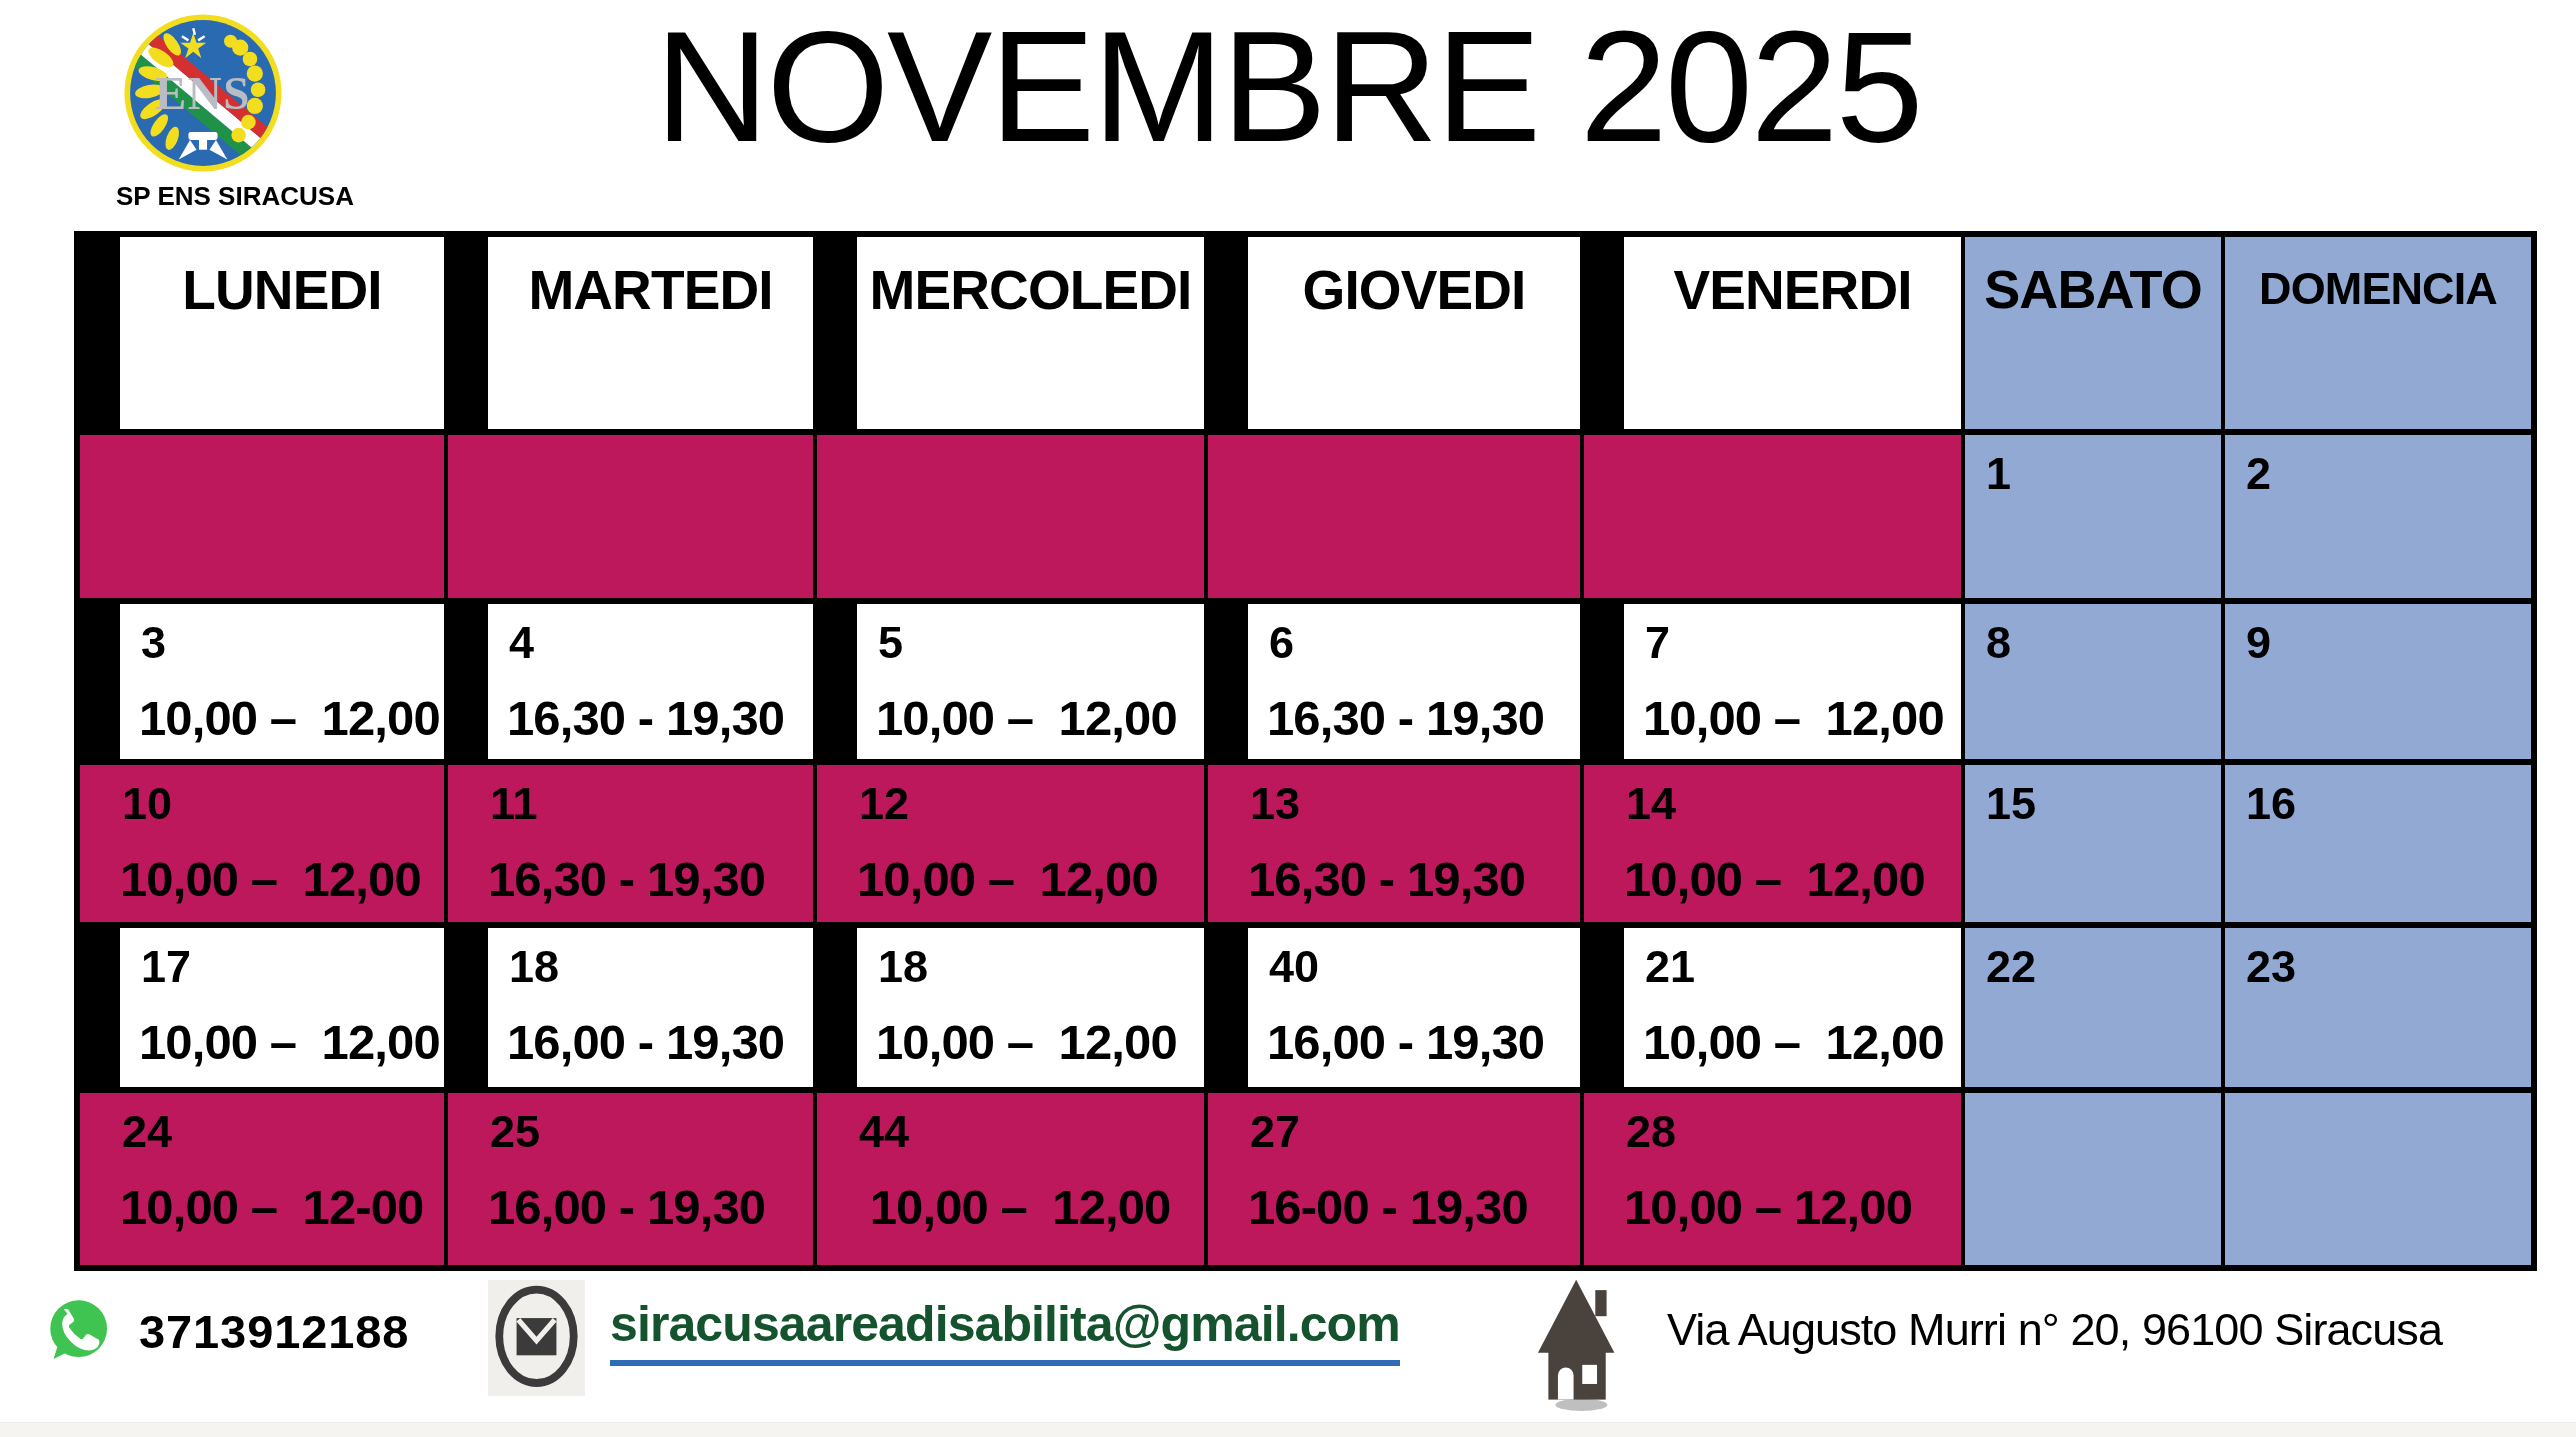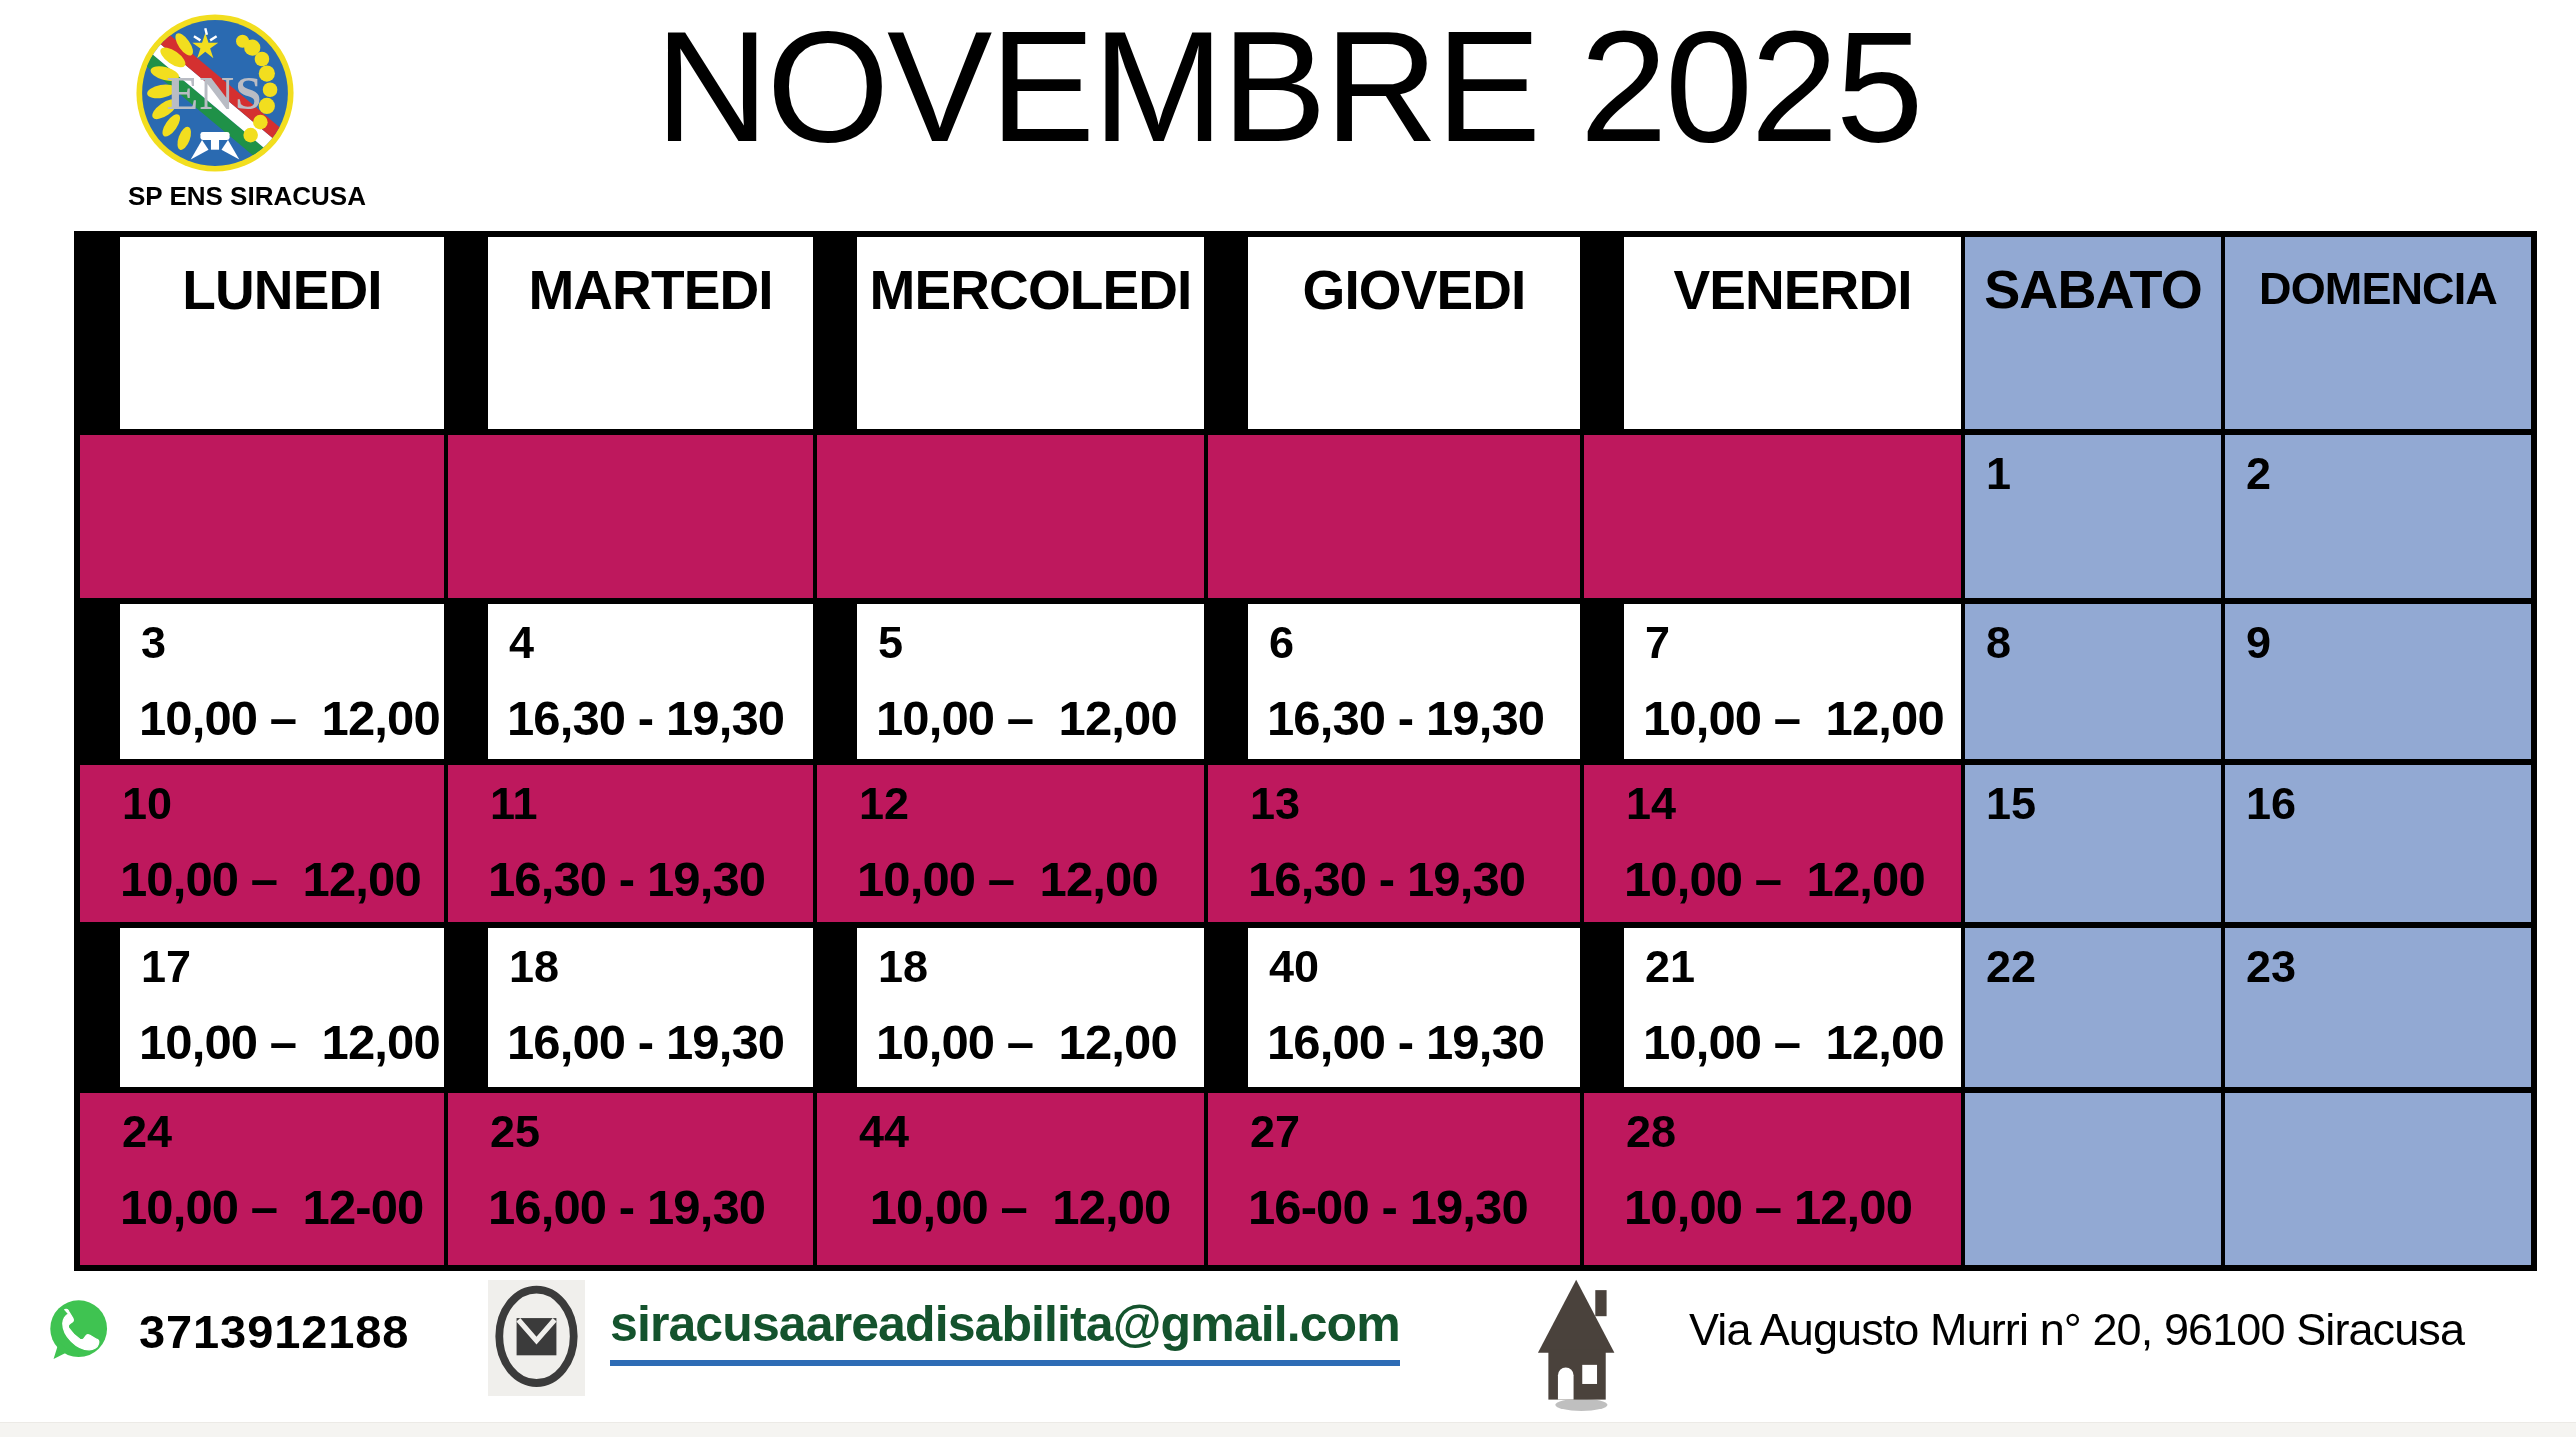--- a/index.html
+++ b/index.html
@@ -4,21 +4,21 @@
 <style>
   html,body{margin:0;padding:0;}
   body{
     width:2576px;height:1437px;position:relative;overflow:hidden;
     background:#ffffff;
     font-family:"Liberation Sans","DejaVu Sans",sans-serif;
     color:#000;
   }
 
   
-  .logo-wrap{position:absolute;left:128px;top:12px;width:174px;text-align:center;}
+  .logo-wrap{position:absolute;left:116px;top:12px;width:174px;text-align:center;}
   .logo-svg{width:162px;height:162px;display:block;margin:0 auto;}
   .logo-caption{margin-top:7px;font-size:26px;font-weight:700;letter-spacing:0px;white-space:nowrap;}
   .page-title{
     position:absolute;left:0;right:0;top:-15.6px;text-align:center;
     font-size:158px;font-weight:400;letter-spacing:-2.6px;line-height:1.3;
   }
 
   
   .cal{
     position:absolute;left:74px;top:231px;
@@ -51,21 +51,21 @@
   .wa-icon{position:absolute;left:45px;top:21px;width:66px;height:66px;}
   .phone{position:absolute;left:139px;top:28px;font-size:47px;font-weight:700;letter-spacing:0.9px;}
   .mail-icon{position:absolute;left:488px;top:3.5px;width:97px;height:116px;}
   .email-link{
     position:absolute;left:610px;top:19px;
     font-size:50px;font-weight:700;color:#14532d;text-decoration:none;
     border-bottom:6px solid #2e6cb5;padding-bottom:7px;display:inline-block;
     letter-spacing:-0.9px;
   }
   .home-icon{position:absolute;left:1531px;top:0px;width:106px;height:136px;}
-  .address{position:absolute;left:1667px;top:28px;font-size:45px;font-weight:400;letter-spacing:-0.9px;margin-left:22px;}
+  .address{position:absolute;left:1667px;top:28px;font-size:45px;font-weight:400;letter-spacing:-0.9px;}
   .bottom-strip{
     position:absolute;left:0;bottom:0;width:2576px;height:14px;
     background:#f5f4f1;border-top:1.7px solid #eceae6;
   }
 </style>
 </head>
 <body>
 
 <div class="logo-wrap">
   <svg class="logo-svg" viewBox="0 0 200 200">

